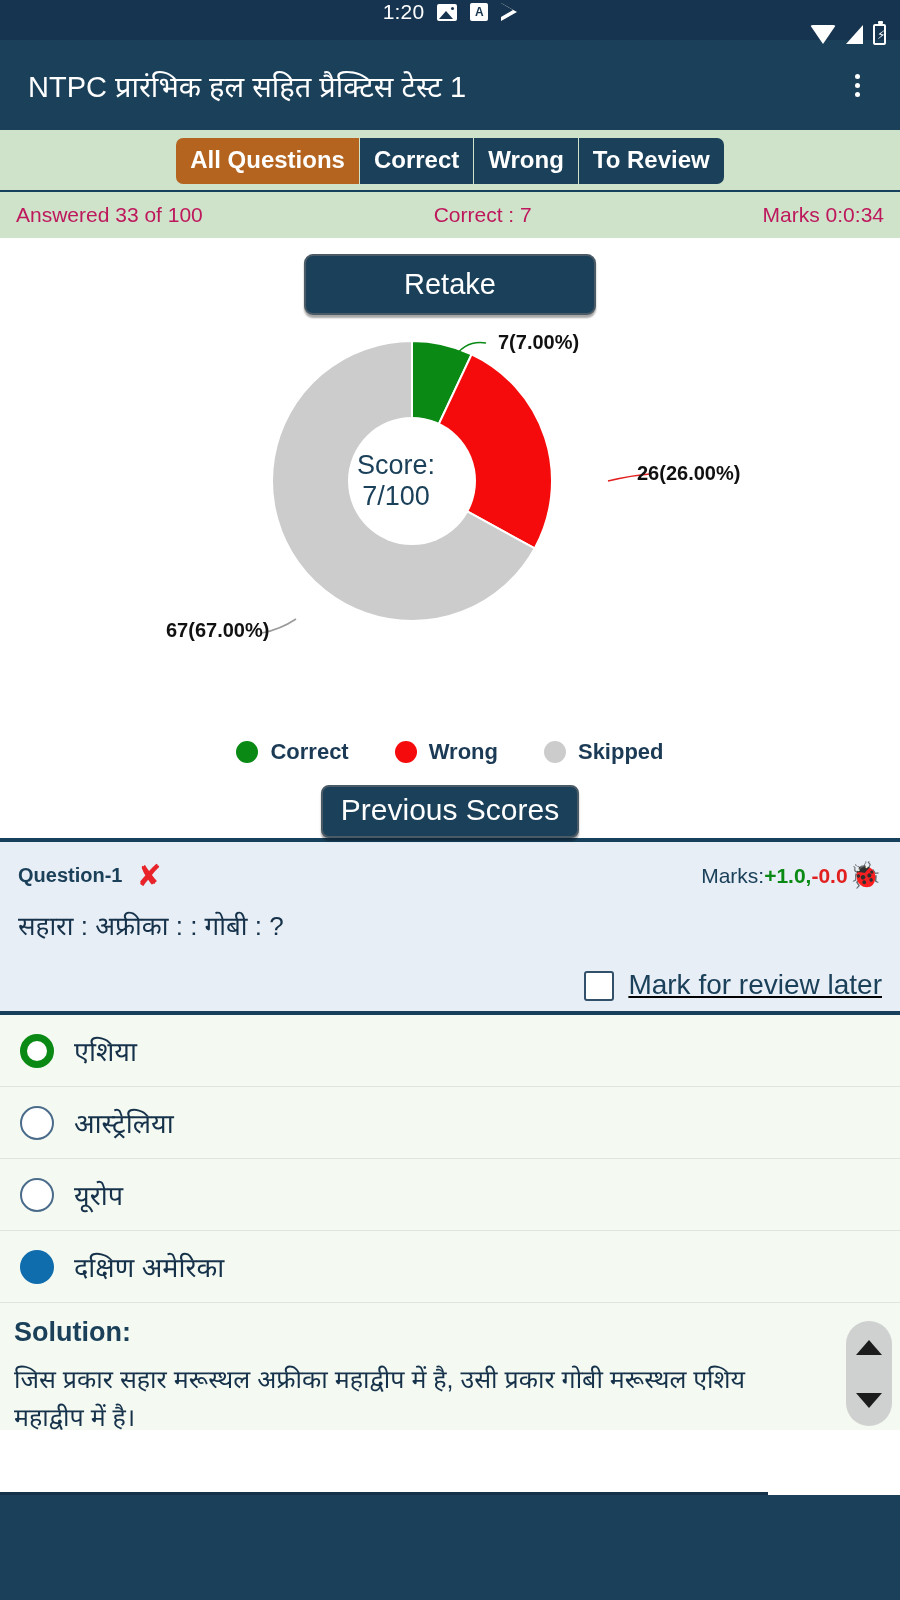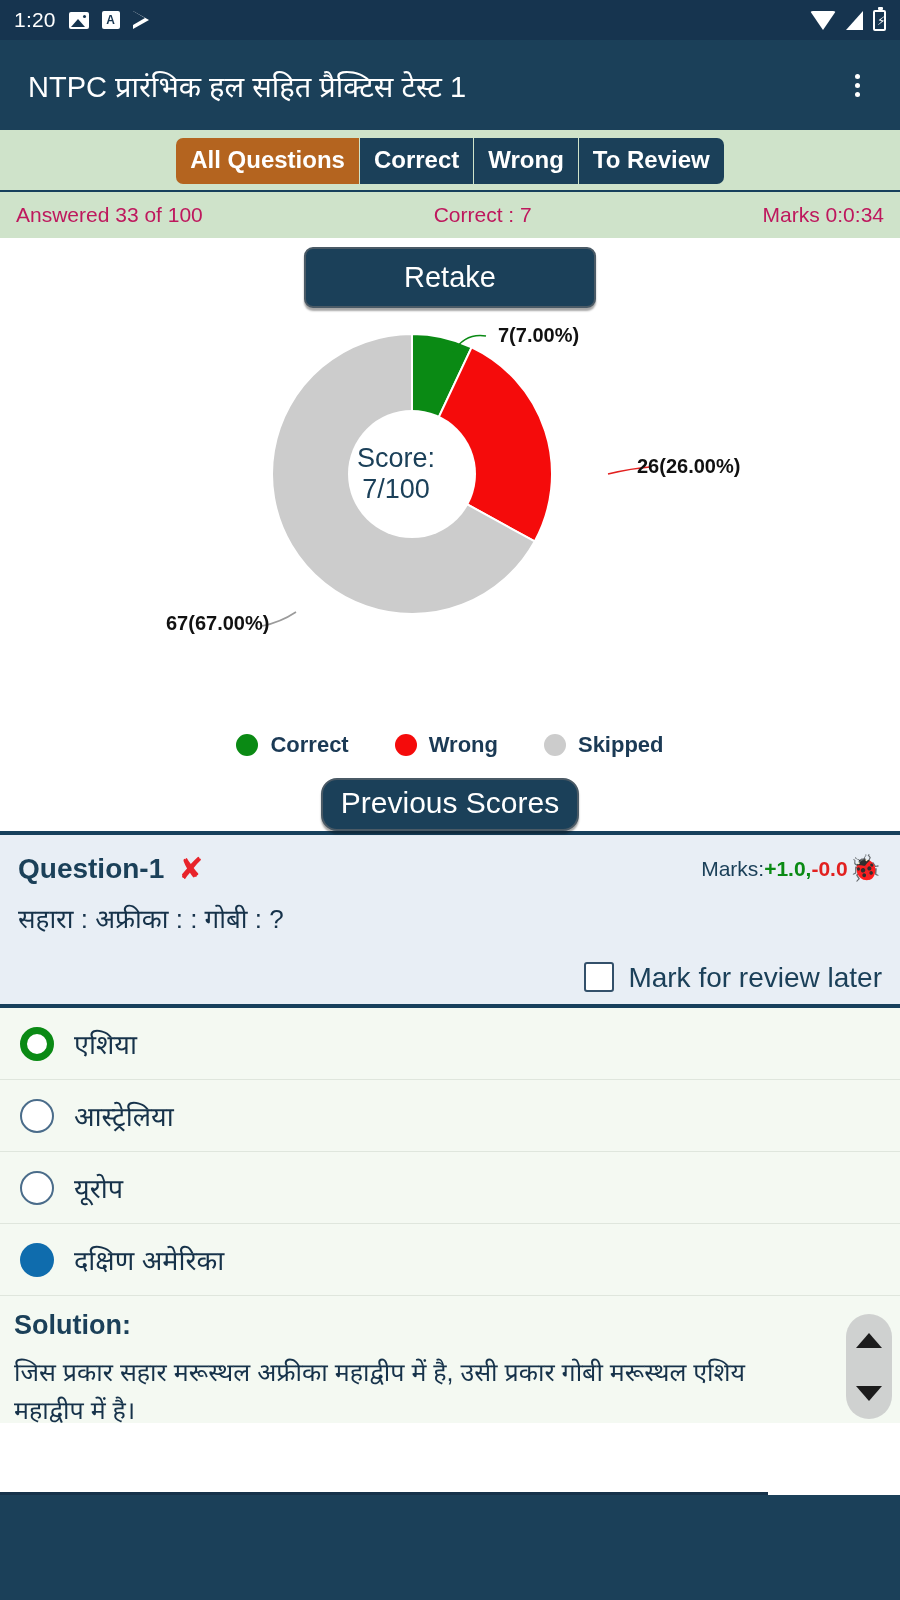--- a/index.html
+++ b/index.html
@@ -8,21 +8,21 @@
     background: #ffffff;
     font-family: "Liberation Sans", "DejaVu Sans", sans-serif;
     overflow: hidden;
   }
   #app { position: relative; width: 900px; height: 1600px; background:#fff; }
 
   
   .statusbar {
     height: 40px; background: #16344f; color:#fff;
     display:flex; align-items:center; padding: 0 14px;
-    font-size: 21px; letter-spacing:.2px;
+    font-size: 21px; letter-spacing:.2px;flex-direction:column;
   }
   .sb-left { display:flex; align-items:center; gap:13px; }
   .sb-right { margin-left:auto; display:flex; align-items:center; gap:10px; }
   .sb-clock { font-size:21px; font-weight:400; }
   .ic { display:inline-block; }
   .ic-photo { width:20px; height:17px; background:#fff; border-radius:2px; position:relative; overflow:hidden;}
   .ic-photo:after{ content:""; position:absolute; left:2px; bottom:2px; width:0;height:0;
     border-left:7px solid transparent;border-right:7px solid transparent;border-bottom:8px solid #16344f;}
   .ic-photo:before{ content:""; position:absolute; right:3px; top:3px; width:3px;height:3px;background:#16344f;border-radius:50%;}
   .ic-letter { width:18px;height:18px;background:#fff;border-radius:2px;color:#16344f;
@@ -66,55 +66,55 @@
     font-size:21px; color:#be185d; padding: 0 16px;
   }
   .summary .s1 { flex:0 0 auto; }
   .summary .s2 { flex:1 1 auto; text-align:center; }
   .summary .s3 { flex:0 0 auto; }
   .edge-chip { position:absolute; right:0; top:240px; width:14px;height:26px;
     background:#b4641f; border-radius:5px 0 0 5px; }
 
   
   .panel { background:#fff; position:relative; }
-  .retake-wrap { display:flex; justify-content:center; padding-top:9px;align-items:flex-end; }
+  .retake-wrap { display:flex; justify-content:center; padding-top:16px;align-items:flex-end; }
   .btn3d {
     background:#1b4059; color:#fff; border:2px solid #4a5a66;
     border-radius:9px; font-size:29px; padding: 12px 0; text-align:center;
     box-shadow: 0 3px 2px rgba(0,0,0,.35);
     cursor:pointer; font-weight:400;
   }
   .btn-retake { width:292px; }
-  .btn-prev { font-size:30px; padding:6px 18px 9px; border-radius:16px; font-weight:400;}
+  .btn-prev { font-size:30px; padding:6px 18px 9px; border-radius:8px; font-weight:400;}
   .prev-wrap { display:flex; justify-content:center; margin-top:20px; }
 
   .chartbox { position:relative; width:900px; height:400px; margin-top:16px; }
   .donut { position:absolute; left:272px; top:10px; width:280px; height:280px; }
   .centertext {
     position:absolute; left:256px; top:10px; width:280px; height:280px;
     display:flex; flex-direction:column; align-items:center; justify-content:center;
     color:#1b4059; font-size:27px; line-height:1.18; pointer-events:none;
   }
   .lbl { position:absolute; font-size:20px; font-weight:700; color:#111; white-space:nowrap; }
 
   .legend { display:flex; justify-content:center; gap:46px; margin-top:8px; }
   .leg { display:flex; align-items:center; gap:12px; font-size:22px; font-weight:700; color:#1b3a55;}
   .dot { width:22px;height:22px;border-radius:50%; display:inline-block;}
 
   
   .qcard { background:#e8eef5; border-top:4px solid #17405c; padding: 16px 18px 10px; }
   .qhead { display:flex; align-items:center; }
-  .qtitle { font-size:28px; font-weight:700; color:#1b4059; }
+  .qtitle { font-size:20px; font-weight:700; color:#1b4059; }
   .xmark { color:#e8232a; font-size:30px; font-weight:700; margin-left:14px; }
   .marks { margin-left:auto; font-size:21px; color:#1b4059; display:flex; align-items:center;}
   .mk-pos { color:#0a8a14; font-weight:700; }
   .mk-neg { color:#e2201f; font-weight:700; }
   .bug { font-size:26px; margin-left:2px; }
   .qtext { font-size:26px; color:#16324a; margin-top:14px; }
-  .reviewrow { display:flex; justify-content:flex-end; align-items:flex-start; gap:14px; margin-top:26px;}
+  .reviewrow { display:flex; justify-content:flex-end; align-items:flex-end; gap:14px; margin-top:26px;text-decoration:underline;}
   .cbox { width:30px;height:30px;border:2px solid #33506a;background:#fff;border-radius:3px;}
   .reviewrow label { font-size:28px; color:#1b4059; }
 
   
   .options { background:#f4f9f2; border-top:4px solid #17405c; }
   .opt { display:flex; align-items:center; gap:20px; padding: 17px 20px; border-bottom:1px solid #dfe6dd;}
   .radio { width:34px;height:34px;border-radius:50%; border:2px solid #4a6c8a; background:#fff; flex:0 0 auto;}
   .radio.correct { border:7px solid #0a8a14; background:#fff; }
   .radio.chosen { border:none; background:#0f6cad; }
   .opt span { font-size:27px; color:#16324a; }

